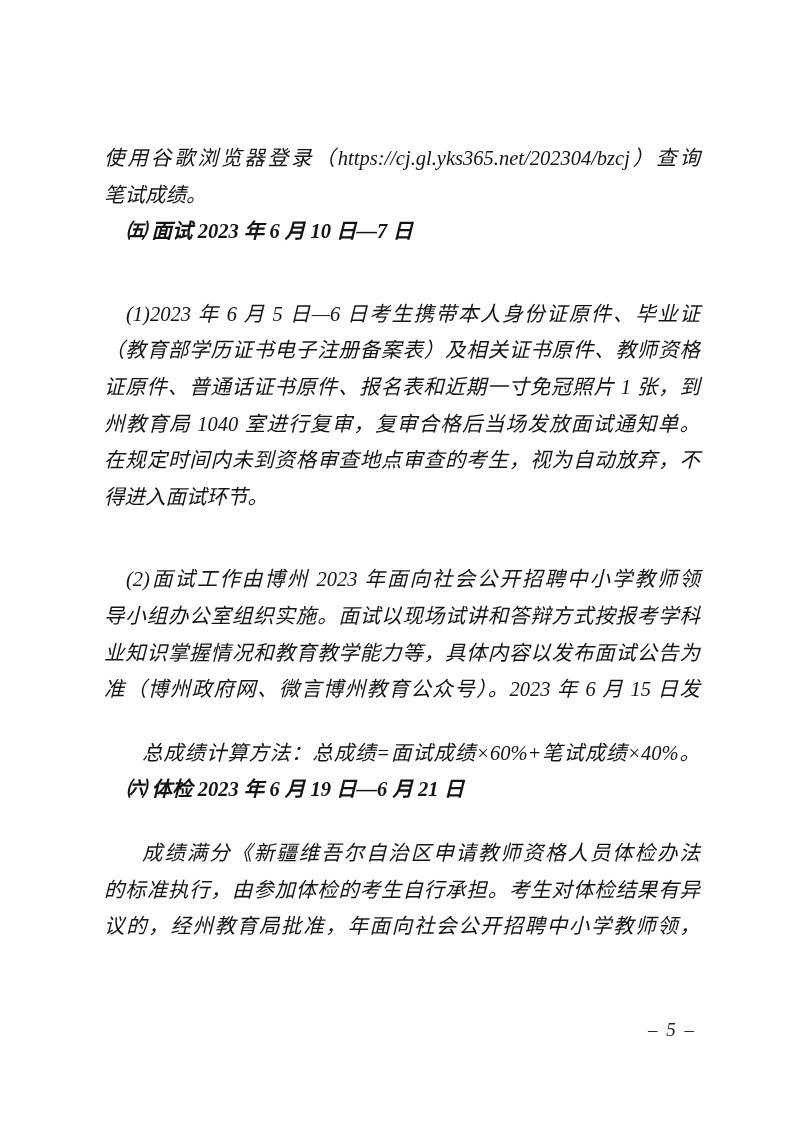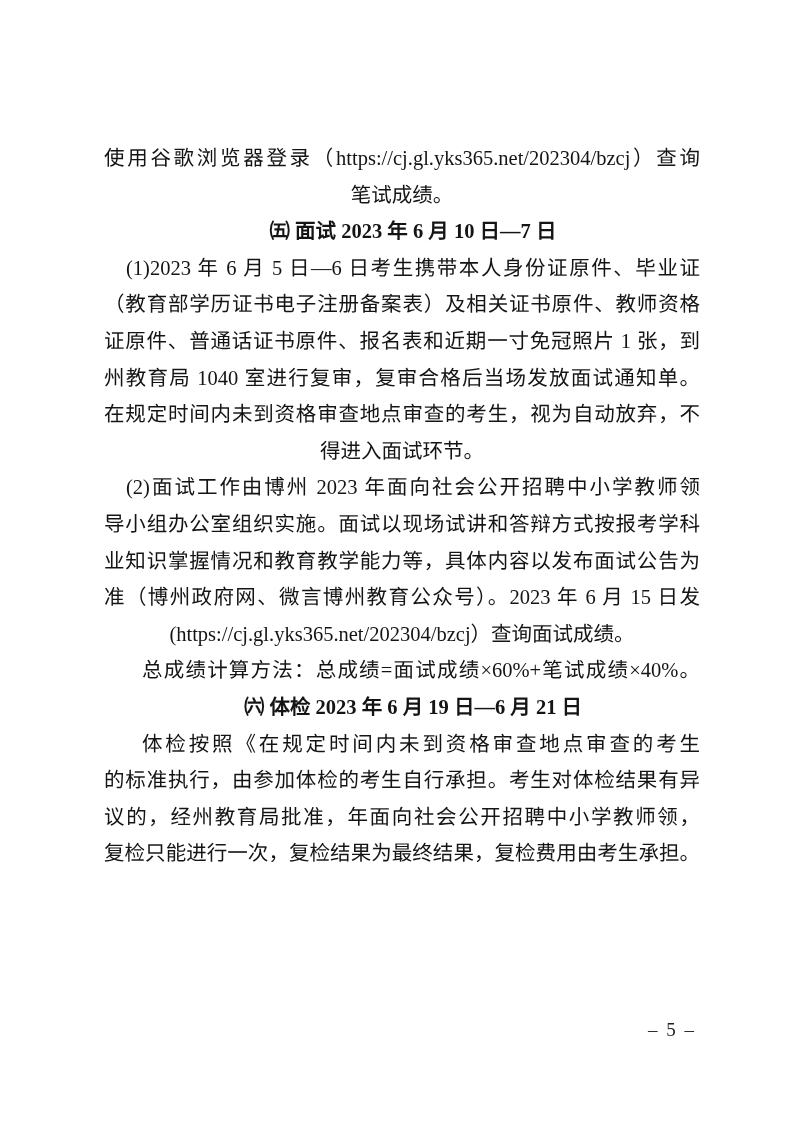--- a/index.html
+++ b/index.html
@@ -8,43 +8,44 @@
     background: #ffffff;
   }
   .page {
     position: relative;
     width: 793px;
     height: 1122px;
     background: #ffffff;
     overflow: hidden;
     font-family: "Liberation Serif", "DejaVu Serif", serif;
     color: #141414;
+    font-style: italic;
   }
   .textblock {
     position: absolute;
     left: 104px;
     top: 140px;
     width: 596px;
   }
   .line {
     font-size: 20.5px;
     line-height: 36.6px;
     height: 36.6px;
     white-space: nowrap;
-    text-align: center;
+    text-align: left;
   }
   .line.j {
     white-space: normal;
     text-align: justify;
     text-align-last: justify;
   }
   .ind-s { padding-left: 22px; }
-  .ind-s.j { padding-left: 0; text-indent: 22px; }
+  .ind-s.j { padding-left: 0; text-indent: 22px; margin-top: 46px; }
   .ind-f { padding-left: 38px; }
-  .ind-f.j { padding-left: 0; text-indent: 38px; }
+  .ind-f.j { padding-left: 0; text-indent: 38px; margin-top: 27px; }
   .heading { font-weight: 700; }
   .footer {
     position: absolute;
     left: 626px;
     top: 1016px;
     width: 92px;
     text-align: center;
     font-size: 19px;
     line-height: 28px;
     color: #222222;
@@ -62,23 +63,21 @@
     <div class="line j ind-s">(1)2023 年 6 月 5 日—6 日考生携带本人身份证原件、毕业证</div>
     <div class="line j">（教育部学历证书电子注册备案表）及相关证书原件、教师资格</div>
     <div class="line j">证原件、普通话证书原件、报名表和近期一寸免冠照片 1 张，到</div>
     <div class="line j">州教育局 1040 室进行复审，复审合格后当场发放面试通知单。</div>
     <div class="line j">在规定时间内未到资格审查地点审查的考生，视为自动放弃，不</div>
     <div class="line">得进入面试环节。</div>
     <div class="line j ind-s">(2)面试工作由博州 2023 年面向社会公开招聘中小学教师领</div>
     <div class="line j">导小组办公室组织实施。面试以现场试讲和答辩方式按报考学科</div>
     <div class="line j">业知识掌握情况和教育教学能力等，具体内容以发布面试公告为</div>
     <div class="line j">准（博州政府网、微言博州教育公众号）。2023 年 6 月 15 日发</div>
-    <div class="line">(https://cj.gl.yks365.net/202304/bzcj）查询面试成绩。</div>
     <div class="line j ind-f">总成绩计算方法：总成绩=面试成绩×60%+笔试成绩×40%。</div>
     <div class="line ind-s heading">㈥ 体检 2023 年 6 月 19 日—6 月 21 日</div>
-    <div class="line j ind-f">体检按照《在规定时间内未到资格审查地点审查的考生</div>
+    <div class="line j ind-f">成绩满分《新疆维吾尔自治区申请教师资格人员体检办法</div>
     <div class="line j">的标准执行，由参加体检的考生自行承担。考生对体检结果有异</div>
     <div class="line j">议的，经州教育局批准，年面向社会公开招聘中小学教师领，</div>
-    <div class="line j">复检只能进行一次，复检结果为最终结果，复检费用由考生承担。</div>
   </div>
 
   <div class="footer">– 5 –</div>
 </div>
 
 </body></html>

